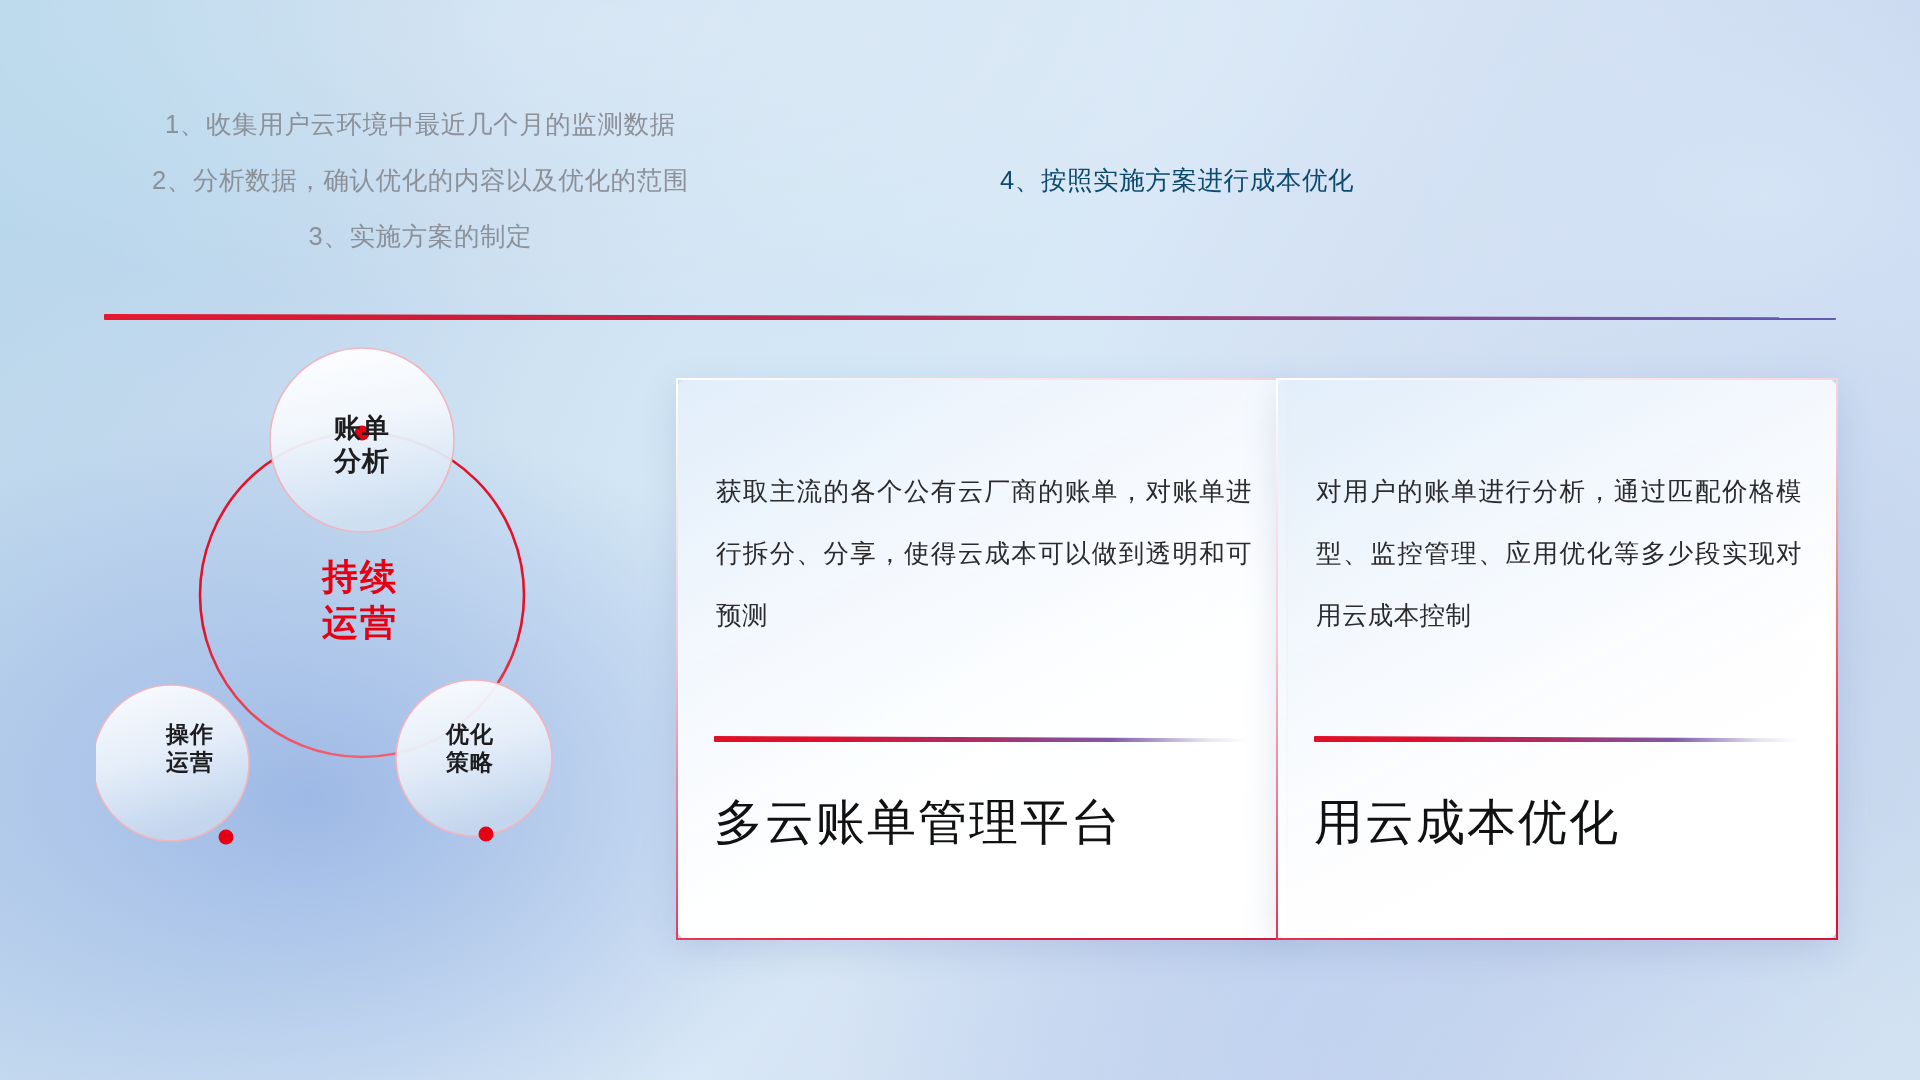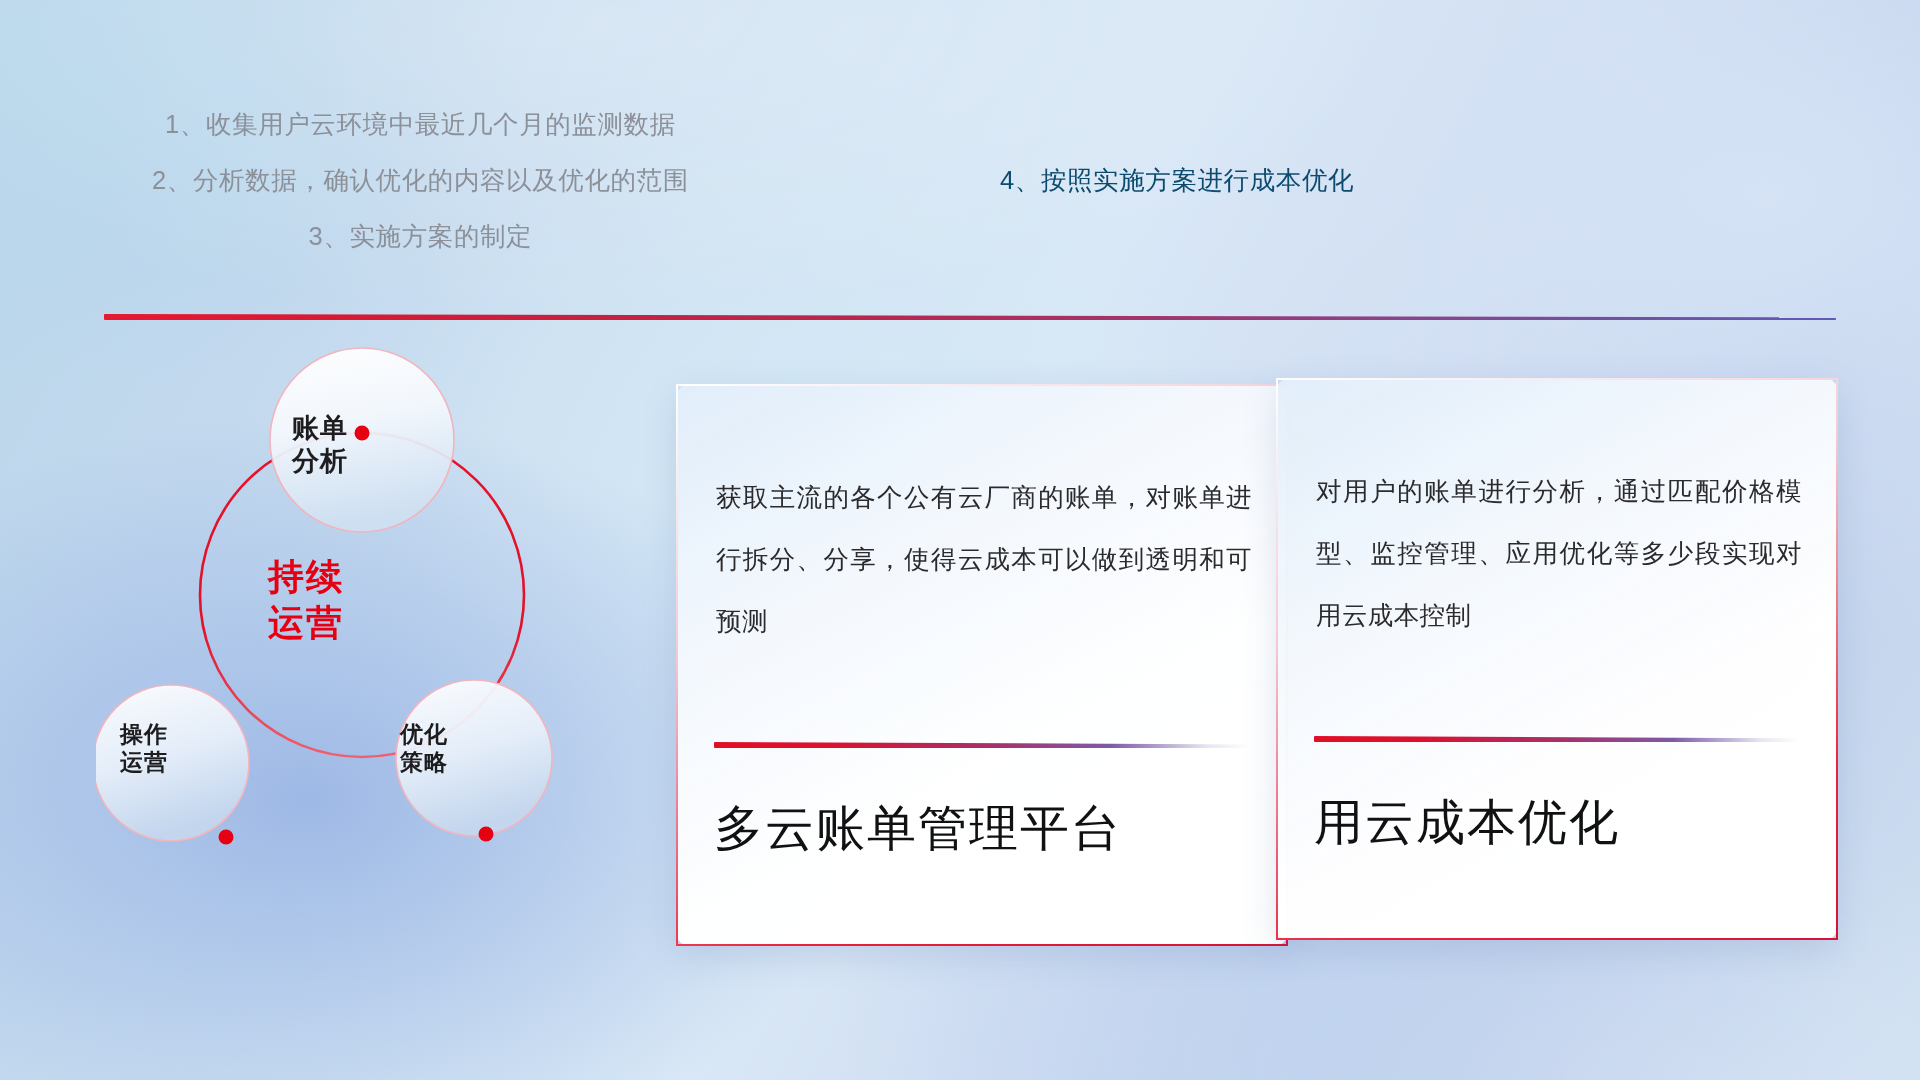--- a/index.html
+++ b/index.html
@@ -49,20 +49,21 @@
     clip-path: polygon(0 0, 100% 55%, 100% 100%, 0 100%);
     border-radius: 1px;
     opacity: .96;
   }
 
   
   #diagram { position: absolute; left: 96px; top: 340px; width: 520px; height: 600px; }
   #diagram svg { position: absolute; inset: 0; }
   .circ-label {
     position: absolute;
+    text-align: center;
     color: #1d1d1f;
     font-weight: 700;
     line-height: 1.22;
     letter-spacing: 1px;
     white-space: pre-line;
   }
   #lbl-top    { left: 196px; top: 72px;  width: 140px; font-size: 27px; }
   #lbl-left   { left: 24px;  top: 380px; width: 140px; font-size: 23px; }
   #lbl-right  { left: 304px; top: 380px; width: 140px; font-size: 23px; }
   #lbl-center {
@@ -76,21 +77,21 @@
     position: absolute;
     top: 378px; height: 562px;
     border-radius: 14px;
     border: 2px solid;
     border-image: linear-gradient(160deg,#ffffff 0%, #f3c9d2 35%, #e8213c 78%, #d4133a 100%) 1;
     background:
       linear-gradient(152deg, rgba(226,238,250,0.96) 0%, rgba(243,248,253,0.97) 30%, rgba(255,255,255,0.99) 62%, rgba(255,255,255,1) 100%);
     box-shadow: 0 10px 34px rgba(75,110,165,0.18);
     overflow: hidden;
   }
-  #card-1 { left: 676px; width: 612px; margin-top: 6px; }
+  #card-1 { left: 676px; width: 612px; }
   #card-2 { left: 1276px; width: 562px; }
   .card-body {
     position: absolute;
     left: 38px; right: 34px; top: 80px;
     font-size: 25.5px;
     line-height: 62px;
     color: #2b2b2d;
     letter-spacing: 0.4px;
     text-align: justify;
     text-align-last: left;

